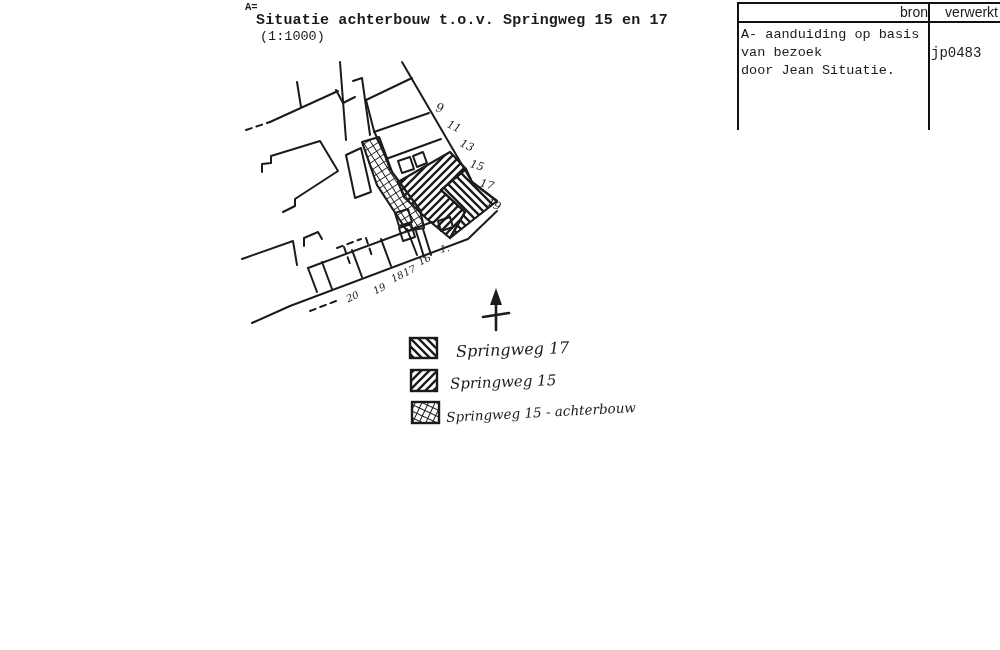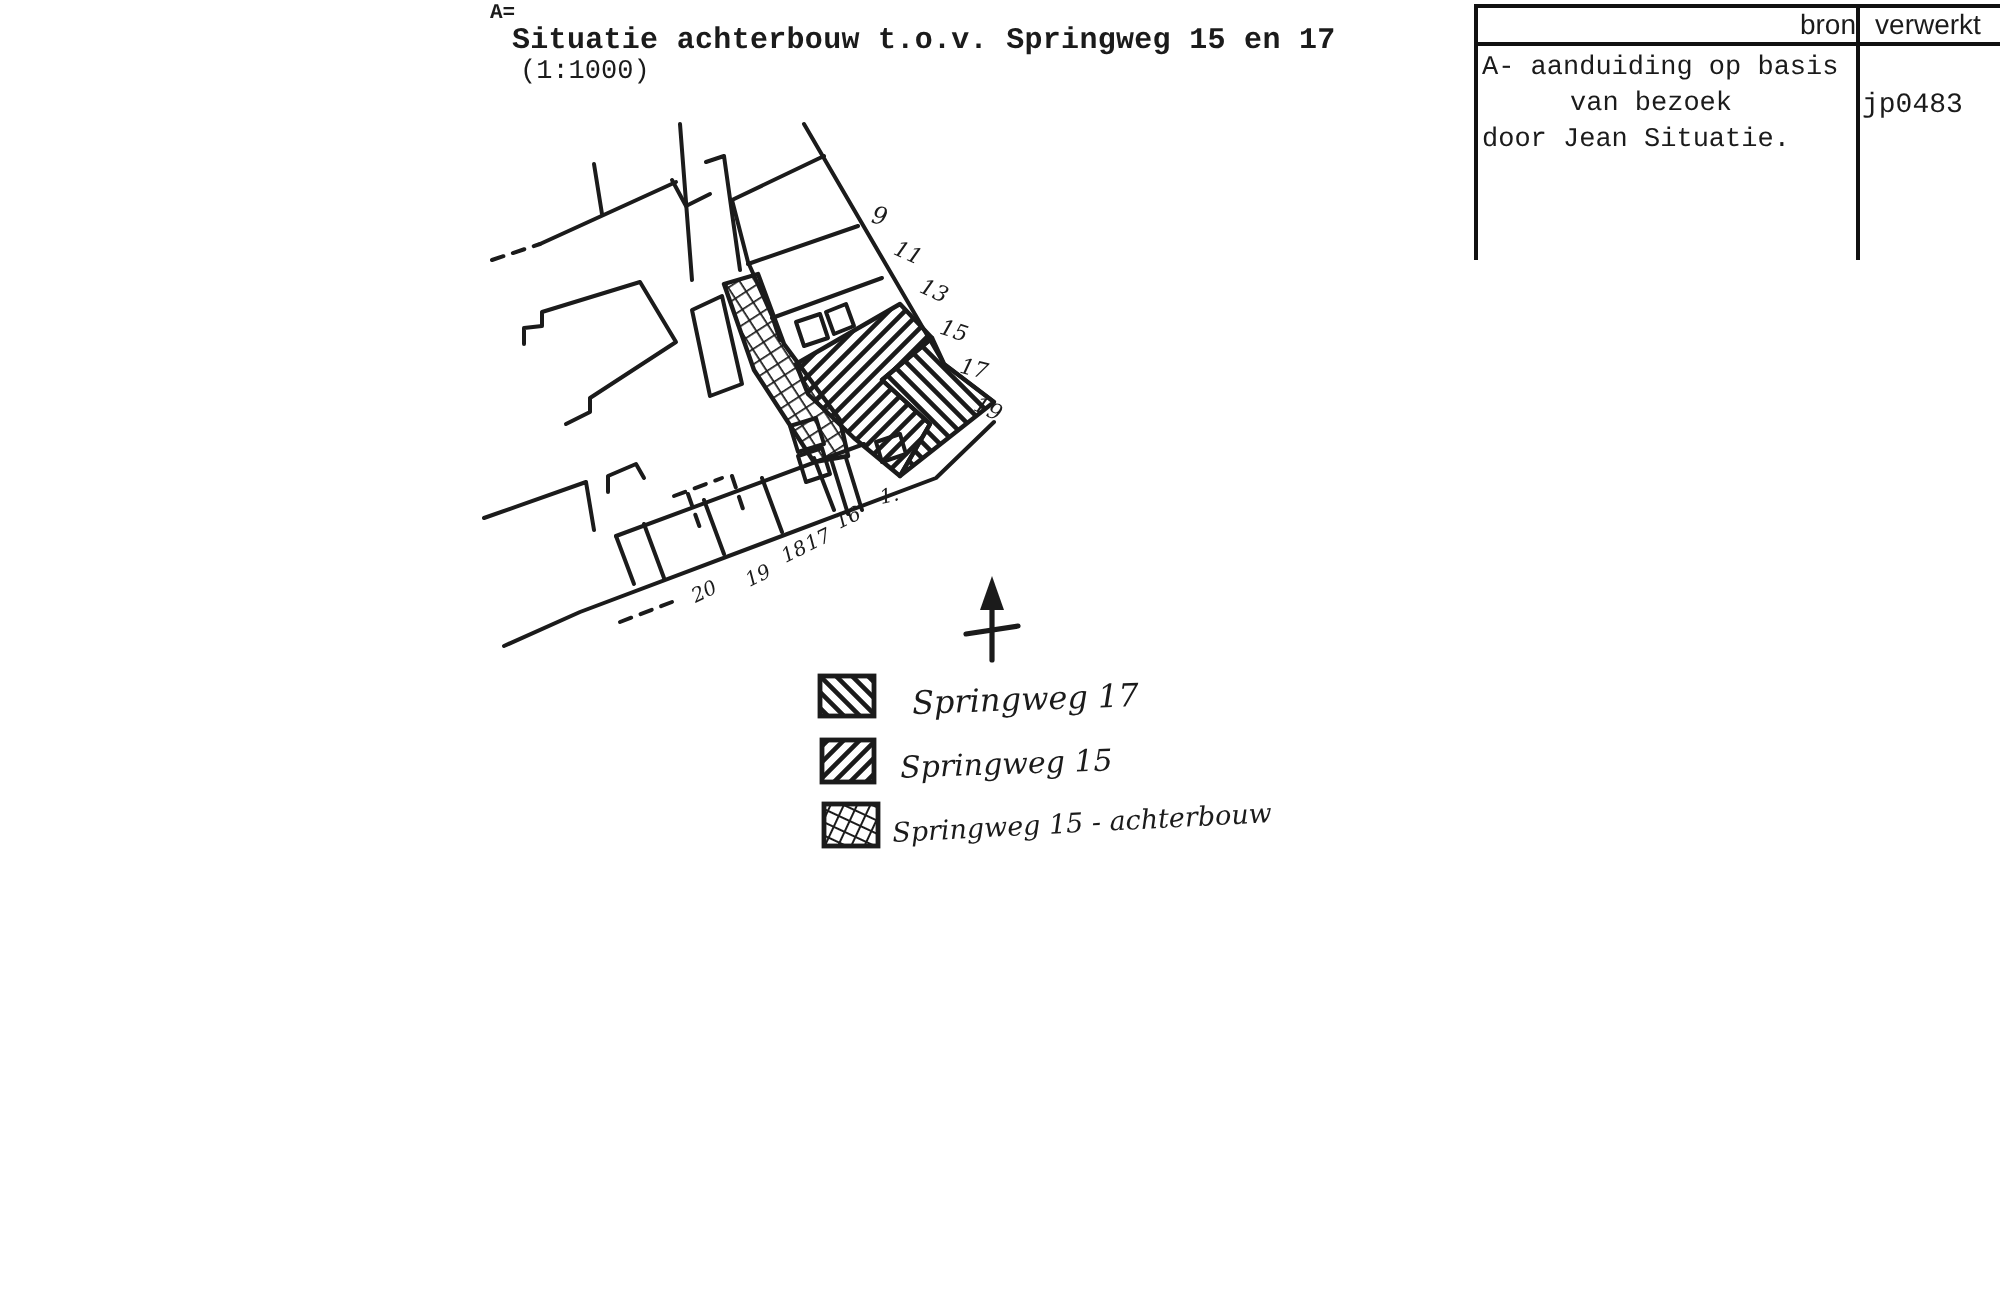--- a/index.html
+++ b/index.html
@@ -107,24 +107,24 @@
     <span class="abs mono" style="left:260px;top:29px;font-size:13.5px;">(1:1000)</span>
   </div>
 
   <div>
     <div class="abs tline" style="left:737px;top:2px;width:263px;"></div>
     <div class="abs tline" style="left:737px;top:21px;width:263px;"></div>
     <div class="abs tvline" style="left:737px;top:2px;height:128px;"></div>
     <div class="abs tvline" style="left:928px;top:2px;height:128px;"></div>
 
     <span class="abs sans" style="left:739px;top:4px;width:189px;text-align:right;font-size:14px;">bron</span>
-    <span class="abs sans" style="left:930px;top:4px;width:68px;text-align:center;font-size:14px;">verwerkt</span>
+    <span class="abs sans" style="left:930px;top:4px;width:68px;text-align:right;font-size:14px;">verwerkt</span>
 
     <span class="abs mono" style="left:741px;top:27px;font-size:13.5px;">A- aanduiding op basis</span>
-    <span class="abs mono" style="left:741px;top:45px;font-size:13.5px;margin-left:44px;">van bezoek</span>
+    <span class="abs mono" style="left:741px;top:45px;font-size:13.5px;">van bezoek</span>
     <span class="abs mono" style="left:741px;top:63px;font-size:13.5px;">door Jean Situatie.</span>
     <span class="abs mono" style="left:931px;top:45px;font-size:14px;">jp0483</span>
   </div>
 
   <div>
     <span class="abs hand" style="left:436px;top:101px;font-size:12px;transform:rotate(12deg);">9</span>
     <span class="abs hand" style="left:447px;top:120px;font-size:11px;transform:rotate(24deg);">11</span>
     <span class="abs hand" style="left:460px;top:139px;font-size:11px;transform:rotate(24deg);">13</span>
     <span class="abs hand" style="left:470px;top:159px;font-size:11px;transform:rotate(18deg);">15</span>
     <span class="abs hand" style="left:480px;top:178px;font-size:11px;transform:rotate(14deg);">17</span>

